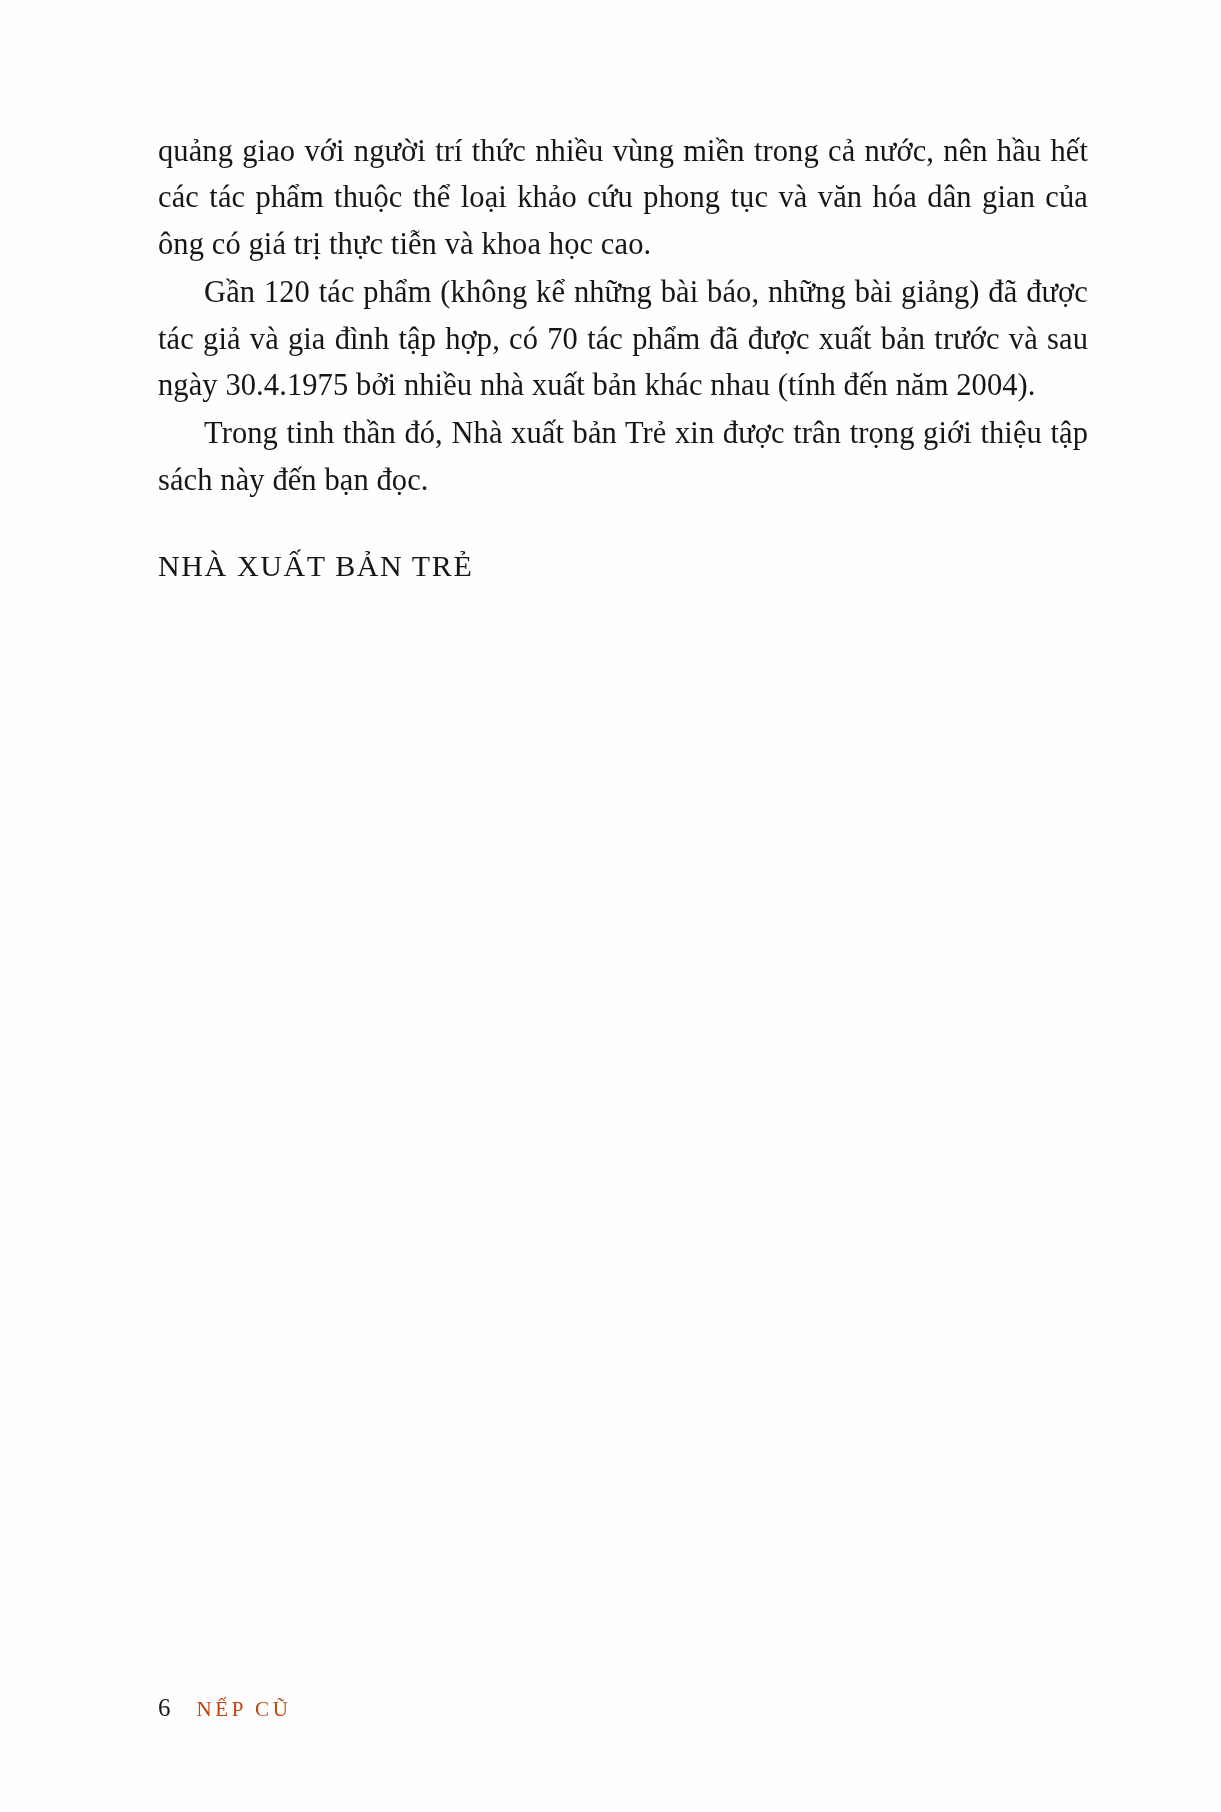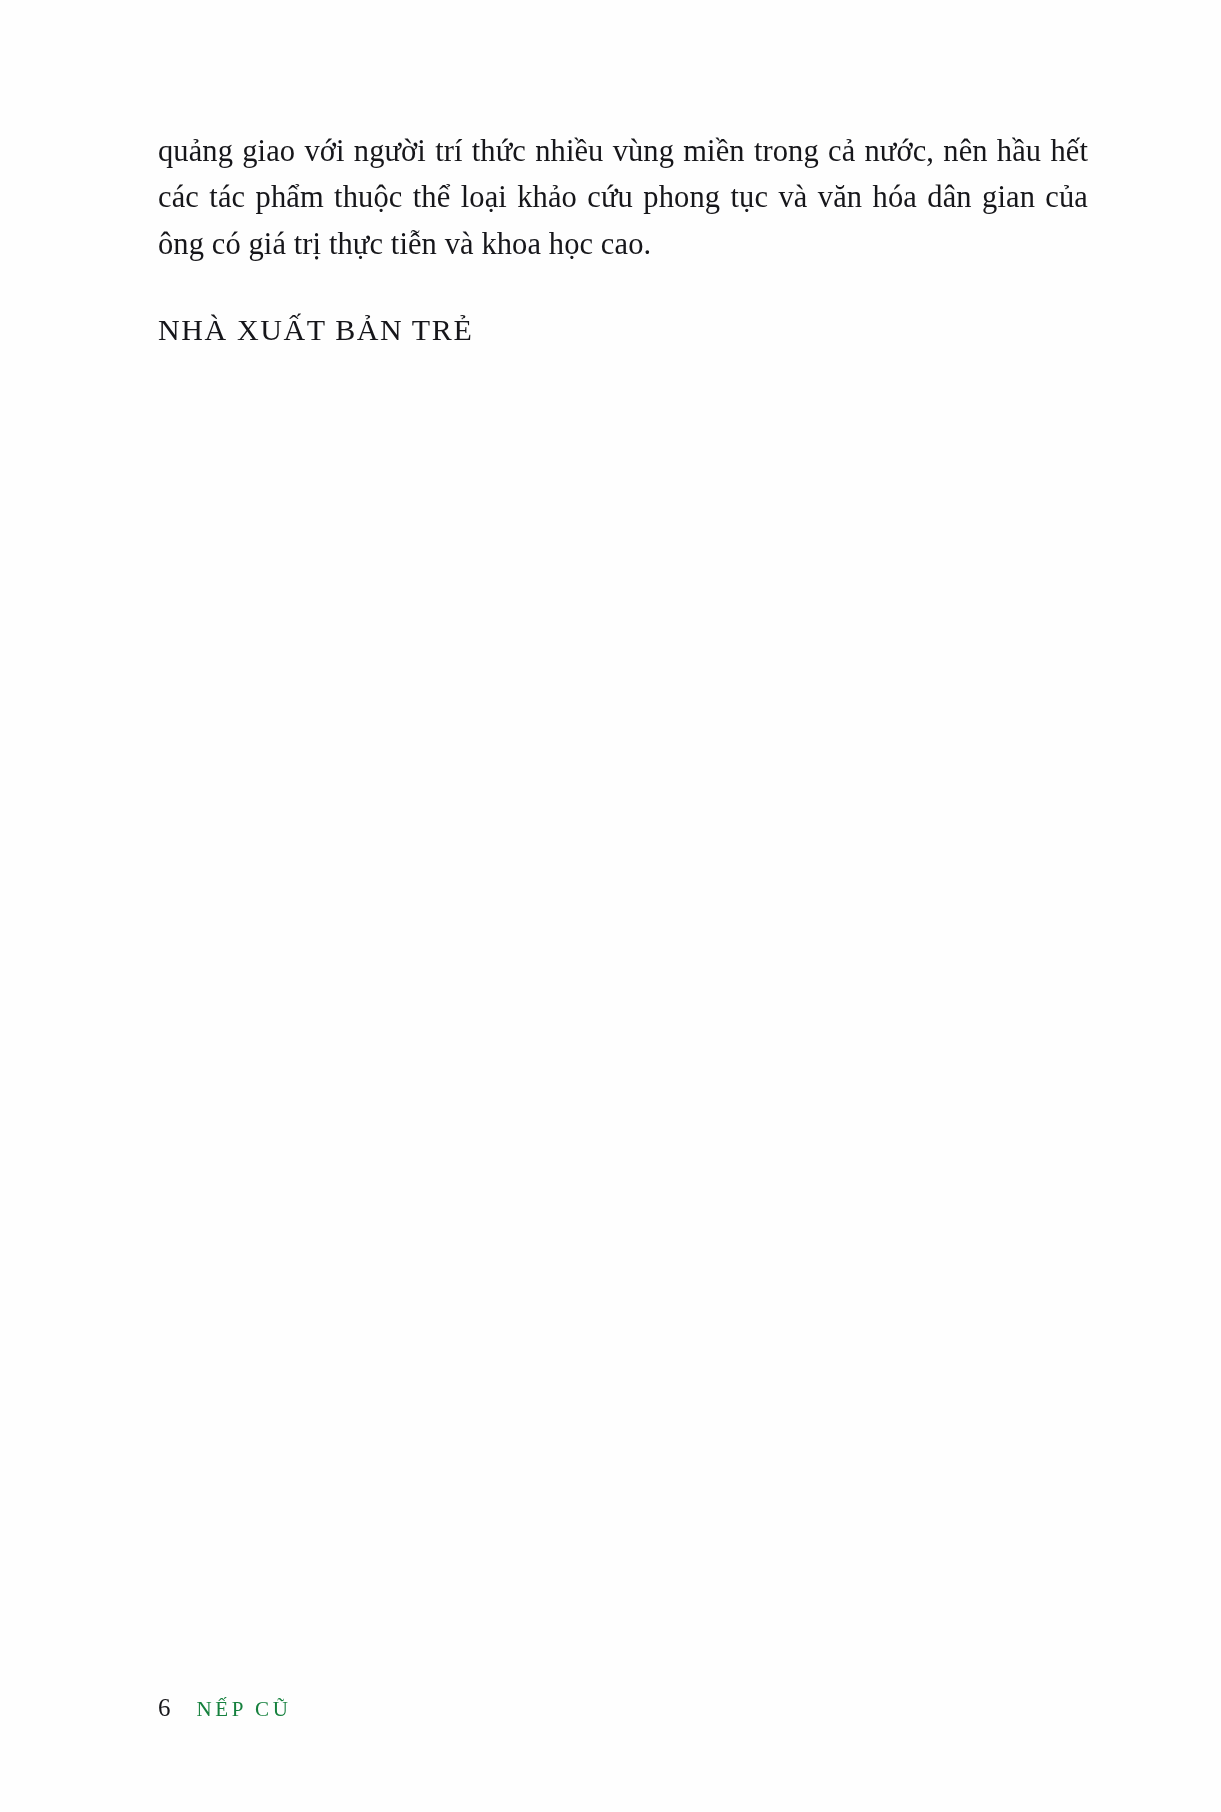--- a/index.html
+++ b/index.html
@@ -57,30 +57,32 @@
     align-items: baseline;
     gap: 26px;
   }
   .footer-pageno {
     font-size: 25px;
     color: #16161a;
   }
   .footer-title {
     font-size: 21px;
     letter-spacing: 3.6px;
-    color: #15803d;
+    color: #c2410c;
   }
 </style>
 </head>
 <body>
 
 <div class="page">
 
   <div class="text-column">
     <p class="para">quảng giao với người trí thức nhiều vùng miền trong cả nước, nên hầu hết các tác phẩm thuộc thể loại khảo cứu phong tục và văn hóa dân gian của ông có giá trị thực tiễn và khoa học cao.</p>
+    <p class="para indent">Gần 120 tác phẩm (không kể những bài báo, những bài giảng) đã được tác giả và gia đình tập hợp, có 70 tác phẩm đã được xuất bản trước và sau ngày 30.4.1975 bởi nhiều nhà xuất bản khác nhau (tính đến năm 2004).</p>
+    <p class="para indent">Trong tinh thần đó, Nhà xuất bản Trẻ xin được trân trọng giới thiệu tập sách này đến bạn đọc.</p>
     <div class="signature">NHÀ XUẤT BẢN TRẺ</div>
   </div>
 
   <div class="footer">
     <span class="footer-pageno">6</span>
     <span class="footer-title">NẾP CŨ</span>
   </div>
 
 </div>
 

